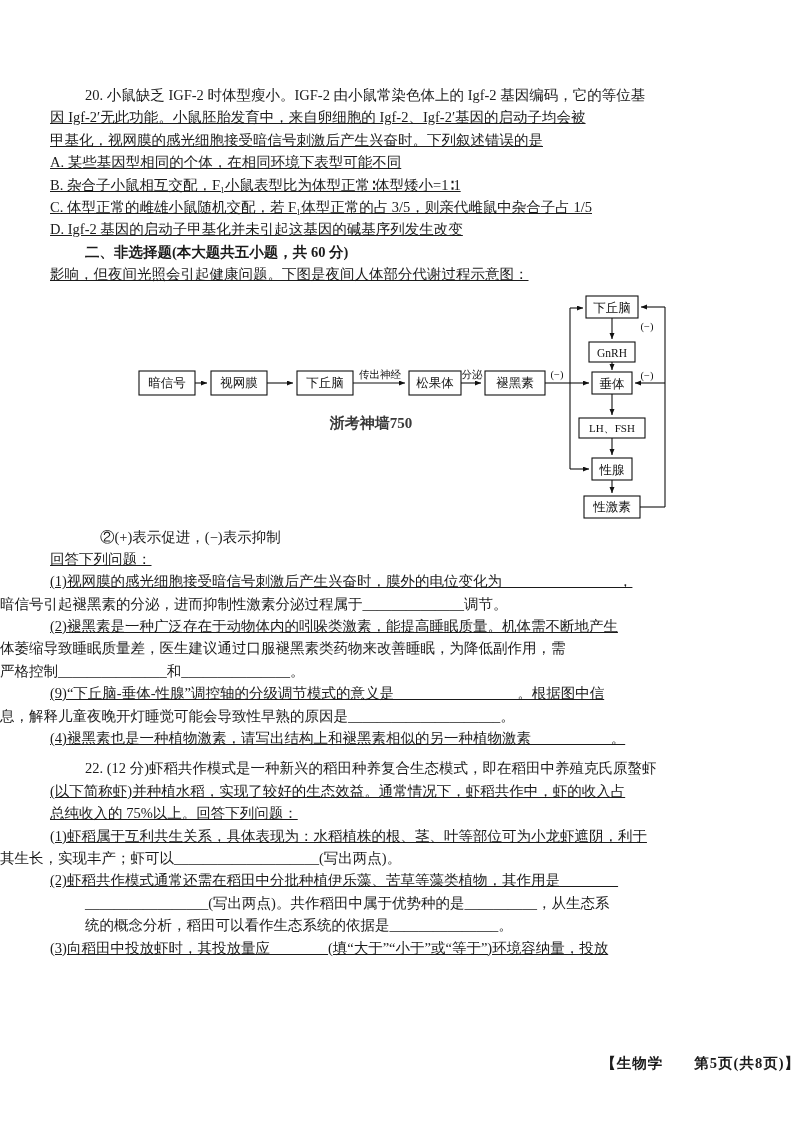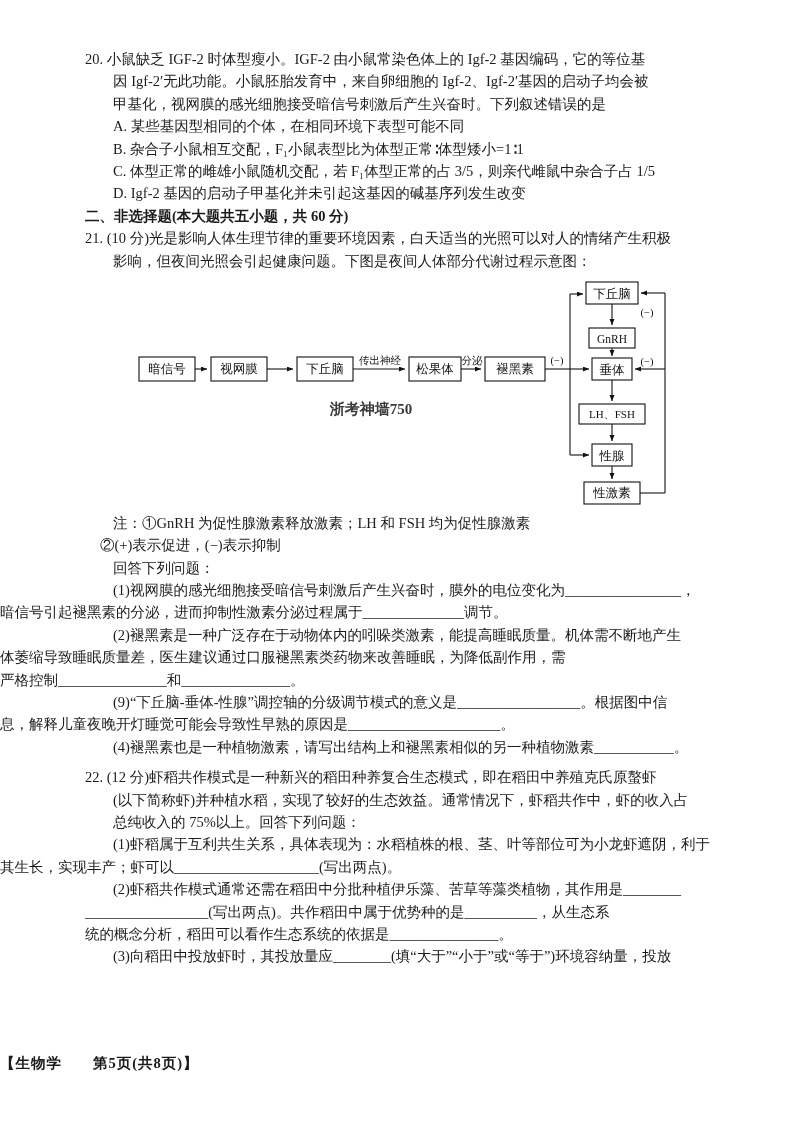--- a/index.html
+++ b/index.html
@@ -6,31 +6,31 @@
   html, body { width:800px; }
   body {
     height:1131px;
     background:#ffffff;
     color:#1b1b1b;
     font-family:"Liberation Serif","DejaVu Serif",serif;
     font-size:14.5px;
     position:relative;
     overflow:hidden;
   }
-  .doc { padding-top:48px; }
+  .doc { padding-top:84px; }
   .ln { line-height:22.4px; height:22.4px; white-space:pre; }
   .i0 { margin-left:85px; }
-  .i1 { margin-left:113px; }
+  .i1 { margin-left:50px;text-decoration:underline; }
   .i15 { margin-left:100px; }
   .i2 { }
   .bold { font-weight:bold; }
   .diagram { position:relative; height:240px; margin-left:133px; }
   .footer {
     position:absolute; top:1054px; left:0; width:100%;
-    text-align:left; font-weight:bold; letter-spacing:1px;
+    text-align:right; font-weight:bold; letter-spacing:1px;
   }
   svg text { font-family:"Liberation Serif","DejaVu Serif",serif; }
 </style>
 </head>
 <body>
 
 <div class="doc">
 
   <section>
     <div class="ln i0">20. 小鼠缺乏 IGF-2 时体型瘦小。IGF-2 由小鼠常染色体上的 Igf-2 基因编码，它的等位基</div>
@@ -40,21 +40,20 @@
     <div class="ln i1">B. 杂合子小鼠相互交配，F₁小鼠表型比为体型正常∶体型矮小=1∶1</div>
     <div class="ln i1">C. 体型正常的雌雄小鼠随机交配，若 F₁体型正常的占 3/5，则亲代雌鼠中杂合子占 1/5</div>
     <div class="ln i1">D. Igf-2 基因的启动子甲基化并未引起这基因的碱基序列发生改变</div>
   </section>
 
   <section>
     <div class="ln i0 bold">二、非选择题(本大题共五小题，共 60 分)</div>
   </section>
 
   <section>
-    <div class="ln i0">21. (10 分)光是影响人体生理节律的重要环境因素，白天适当的光照可以对人的情绪产生积极</div>
     <div class="ln i1">影响，但夜间光照会引起健康问题。下图是夜间人体部分代谢过程示意图：</div>
   </section>
 
   <div class="diagram">
     <svg width="545" height="240" viewBox="0 0 545 240">
       <defs>
         <marker id="ah" markerWidth="7" markerHeight="7" refX="6" refY="2.5" orient="auto" markerUnits="userSpaceOnUse">
           <path d="M0,0 L6,2.5 L0,5 z" fill="#111"></path>
         </marker>
       </defs>
@@ -110,21 +109,20 @@
         <text x="479" y="188">性腺</text>
         <text x="479" y="225">性激素</text>
         <text x="514" y="44" font-size="10.5">(−)</text>
         <text x="514" y="93" font-size="10.5">(−)</text>
         <text x="238" y="142" font-size="15" font-weight="600" fill="#3a3a3a">浙考神墙750</text>
       </g>
     </svg>
   </div>
 
   <section>
-    <div class="ln i1">注：①GnRH 为促性腺激素释放激素；LH 和 FSH 均为促性腺激素</div>
     <div class="ln i15">②(+)表示促进，(−)表示抑制</div>
     <div class="ln i1">回答下列问题：</div>
   </section>
 
   <section>
     <div class="ln i1">(1)视网膜的感光细胞接受暗信号刺激后产生兴奋时，膜外的电位变化为________________，</div>
     <div class="ln i2">暗信号引起褪黑素的分泌，进而抑制性激素分泌过程属于______________调节。</div>
     <div class="ln i1">(2)褪黑素是一种广泛存在于动物体内的吲哚类激素，能提高睡眠质量。机体需不断地产生</div>
     <div class="ln i2">体萎缩导致睡眠质量差，医生建议通过口服褪黑素类药物来改善睡眠，为降低副作用，需</div>
     <div class="ln i2">严格控制_______________和_______________。</div>

